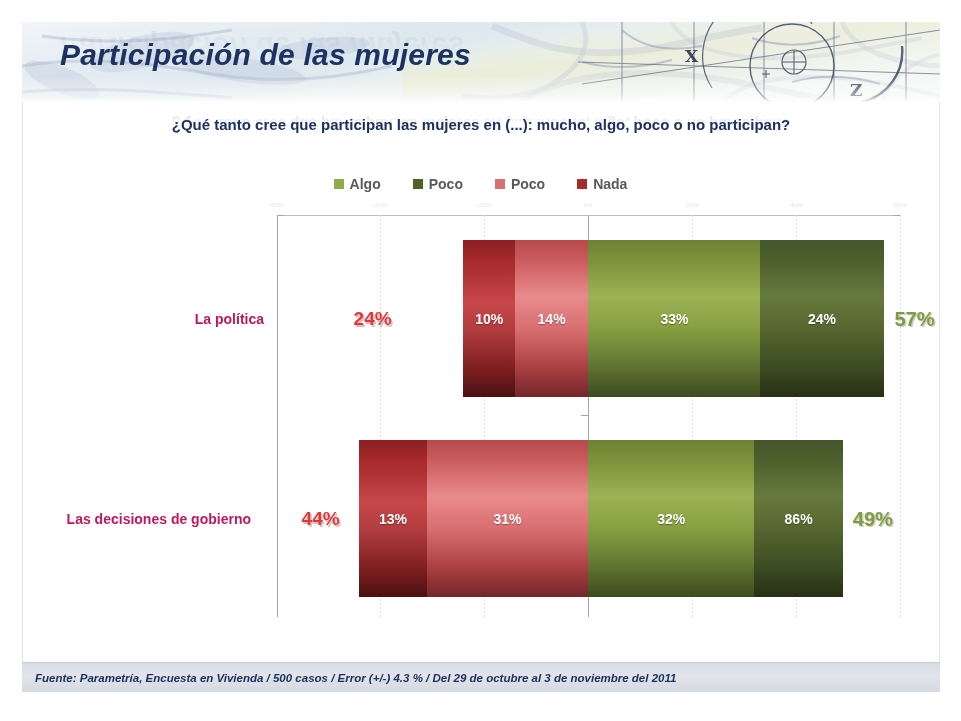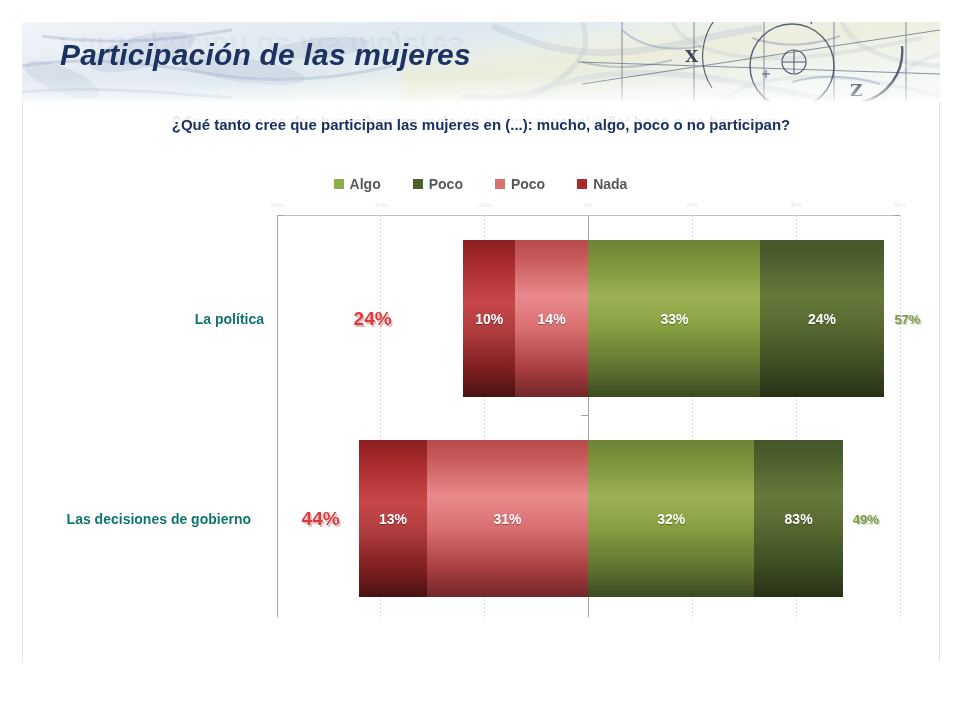--- a/index.html
+++ b/index.html
@@ -96,33 +96,33 @@
     text-shadow:0 1px 1px rgba(0,0,0,.35);
   }
   .g-nada  {background:linear-gradient(to bottom,#8c1f22 0%,#a82a2c 14%,#c7474a 40%,#b03c3e 58%,#7e1e20 82%,#4a1112 100%);}
   .g-poco  {background:linear-gradient(to bottom,#b94a4c 0%,#c95a5c 12%,#e98b8d 36%,#d96f71 56%,#a83e40 82%,#72262a 100%);}
   .g-algo  {background:linear-gradient(to bottom,#6e8236 0%,#7b9139 12%,#9cb254 36%,#86a041 56%,#5d7130 82%,#3c4a1e 100%);}
   .g-mucho {background:linear-gradient(to bottom,#44562a 0%,#4c5f2c 12%,#677a3c 36%,#56682f 56%,#3a4a22 82%,#263014 100%);}
 
   
   .cat-label{
     position:absolute;
-    font-size:14px;font-weight:bold;color:#0f766e;
+    font-size:14px;font-weight:bold;color:#be185d;
     text-align:right;white-space:nowrap;
     transform:translateY(-50%);
   }
   .total-left{
     position:absolute;
     font-size:19px;font-weight:bold;
     transform:translateY(-50%);
     white-space:nowrap;
   }
   .total-right{
     position:absolute;
-    font-size:13px;font-weight:bold;
+    font-size:20px;font-weight:bold;
     transform:translateY(-50%);
     white-space:nowrap;
   }
   .tot-red{color:#e0393b;text-shadow:1.5px 1.5px 0 rgba(120,40,40,.30);}
   .tot-green{color:#7f9c45;text-shadow:1.5px 1.5px 0 rgba(70,85,40,.30);}
 
   
   #footer{
     position:absolute;left:22px;top:662px;width:918px;height:29px;
     background:linear-gradient(to bottom,#d9dde6 0%,#e2e4ea 45%,#d4d8e1 100%);
@@ -292,28 +292,31 @@
           <div class="seg g-nada" style="left: 82.2px; width: 67.6px;">
             <span class="seg-label">13%</span>
           </div>
           <div class="seg g-poco" style="left: 149.8px; width: 161.2px;">
             <span class="seg-label">31%</span>
           </div>
           <div class="seg g-algo" style="left: 311px; width: 166.4px;">
             <span class="seg-label">32%</span>
           </div>
           <div class="seg g-mucho" style="left: 477.4px; width: 88.4px;">
-            <span class="seg-label">83%</span>
+            <span class="seg-label">86%</span>
           </div>
         </div>
       </div>
   </div>
   <div id="labels-layer">
       <div class="cat-label" style="left: 40px; width: 224px; top: 318.5px;">La política</div>
       <div class="total-left tot-red" style="top: 318.5px; left: 292px; width: 161.2px; text-align: center;">24%</div>
       <div class="total-right tot-green" style="top: 318.5px; left: 894.4px;">57%</div>
       <div class="cat-label" style="left: 27px; width: 224px; top: 518.5px;">Las decisiones de gobierno</div>
       <div class="total-left tot-red" style="top: 518.5px; left: 292px; width: 57.2px; text-align: center;">44%</div>
       <div class="total-right tot-green" style="top: 518.5px; left: 852.8px;">49%</div>
     </div>
 
+  <div id="footer">
+    <div id="footer-text">Fuente: Parametría, Encuesta en Vivienda / 500 casos / Error (+/-) 4.3 % / Del 29 de octubre al 3 de noviembre del 2011</div>
+  </div>
 
 </div>
 
 </body></html>

